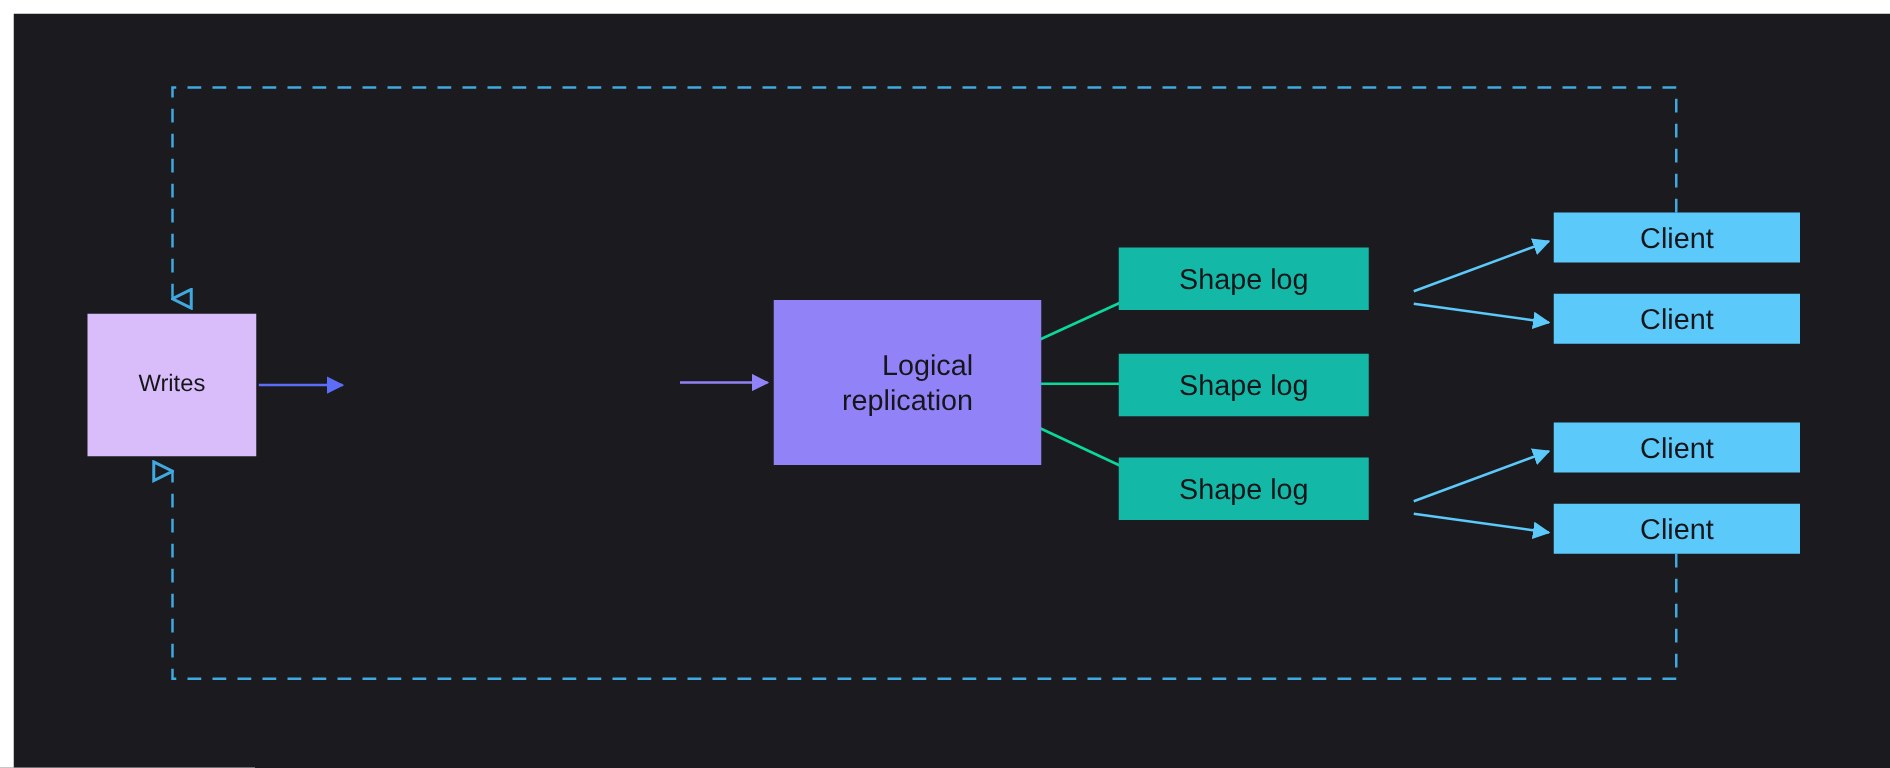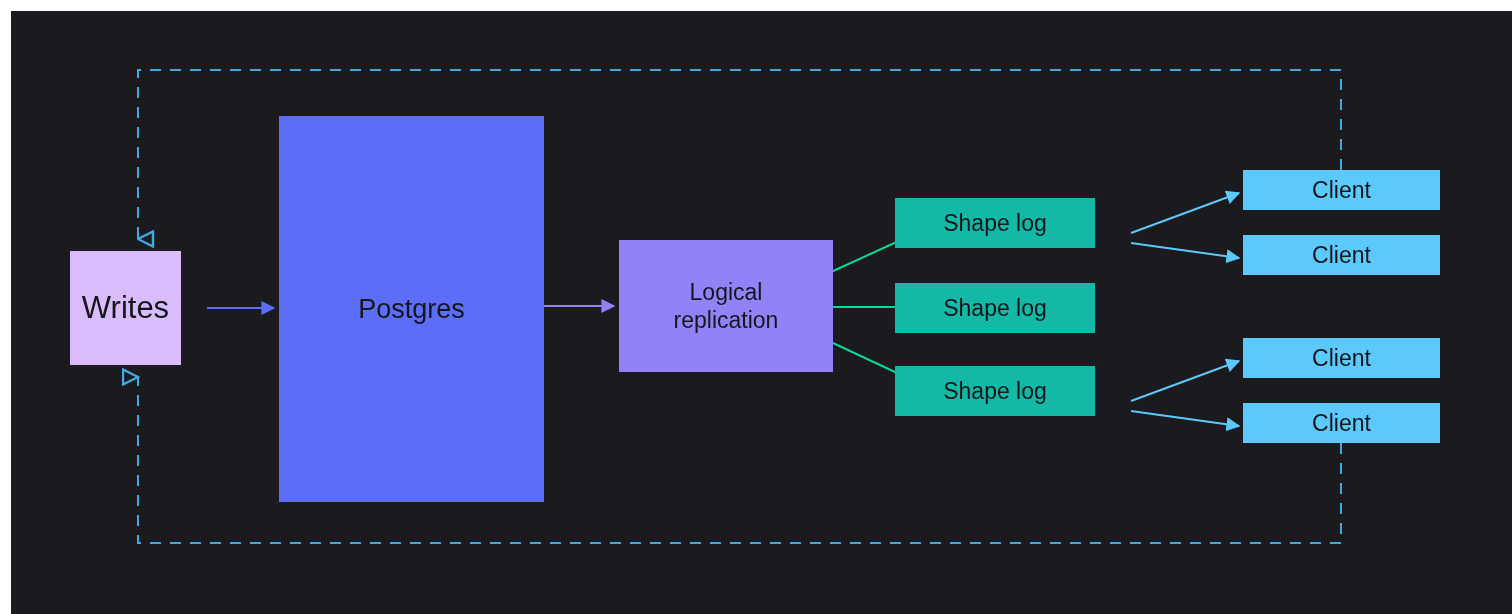--- a/index.html
+++ b/index.html
@@ -28,31 +28,31 @@
     left: 0;
     top: 0;
     width: 1501px;
     height: 603px;
   }
   .node {
     position: absolute;
     display: flex;
     align-items: center;
     justify-content: center;
-    text-align: center;
+    text-align: right;
     color: #16161a;
     line-height: 1.22;
     box-sizing: border-box;
     z-index: 3;
   }
   .node-writes {
     left: 59px;  top: 240px;
-    width: 111px; height: 114px;
+    width: 135px; height: 114px;
     background: #d9bdfa;
-    font-size: 31px;
+    font-size: 19px;
   }
   .node-postgres {
     left: 268px; top: 105px;
     width: 265px; height: 386px;
     background: #5c6ef8;
     font-size: 27px;
   }
   .node-logical {
     left: 608px; top: 229px;
     width: 214px; height: 132px;
@@ -117,21 +117,20 @@
     <line x1="1120" y1="390" x2="1228" y2="350" stroke="#5cc9fb" stroke-width="2" marker-end="url(#arrow-cyan)"></line>
     <line x1="1120" y1="400" x2="1228" y2="415" stroke="#5cc9fb" stroke-width="2" marker-end="url(#arrow-cyan)"></line>
 
     <path d="M 1330 159 L 1330 59 L 127 59 L 127 228" fill="none" stroke="#3fa9e0" stroke-width="2" stroke-dasharray="11 9" marker-end="url(#arrow-hollow-down)"></path>
 
     <path d="M 1330 432 L 1330 532 L 127 532 L 127 366" fill="none" stroke="#3fa9e0" stroke-width="2" stroke-dasharray="11 9" marker-end="url(#arrow-hollow-down)"></path>
   </svg>
 
   <div class="node node-writes">Writes</div>
 
-  <div class="node node-postgres">Postgres</div>
 
   <div class="node node-logical">
     <span>
       <span>Logical</span><br>
       <span>replication</span>
     </span>
   </div>
 
   <div class="node node-shapelog shapelog-1">Shape log</div>
   <div class="node node-shapelog shapelog-2">Shape log</div>

